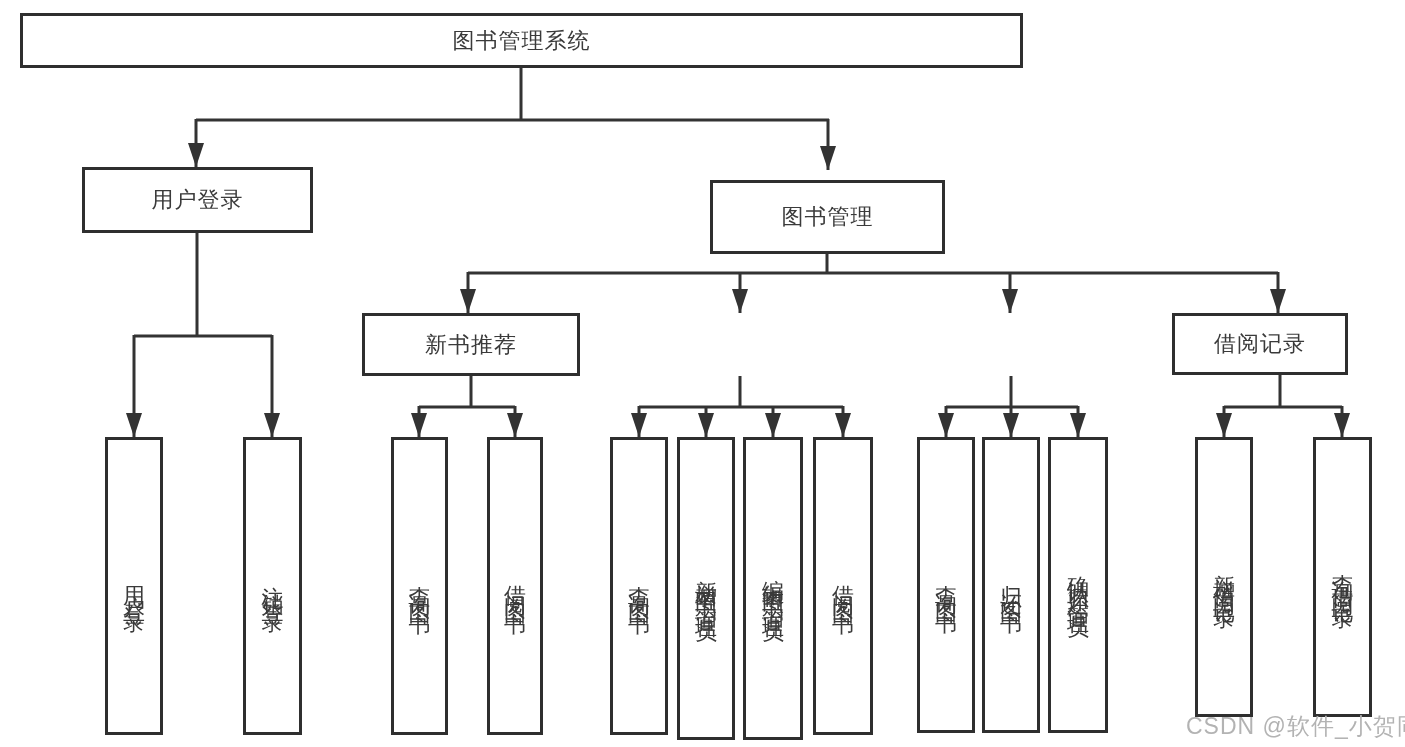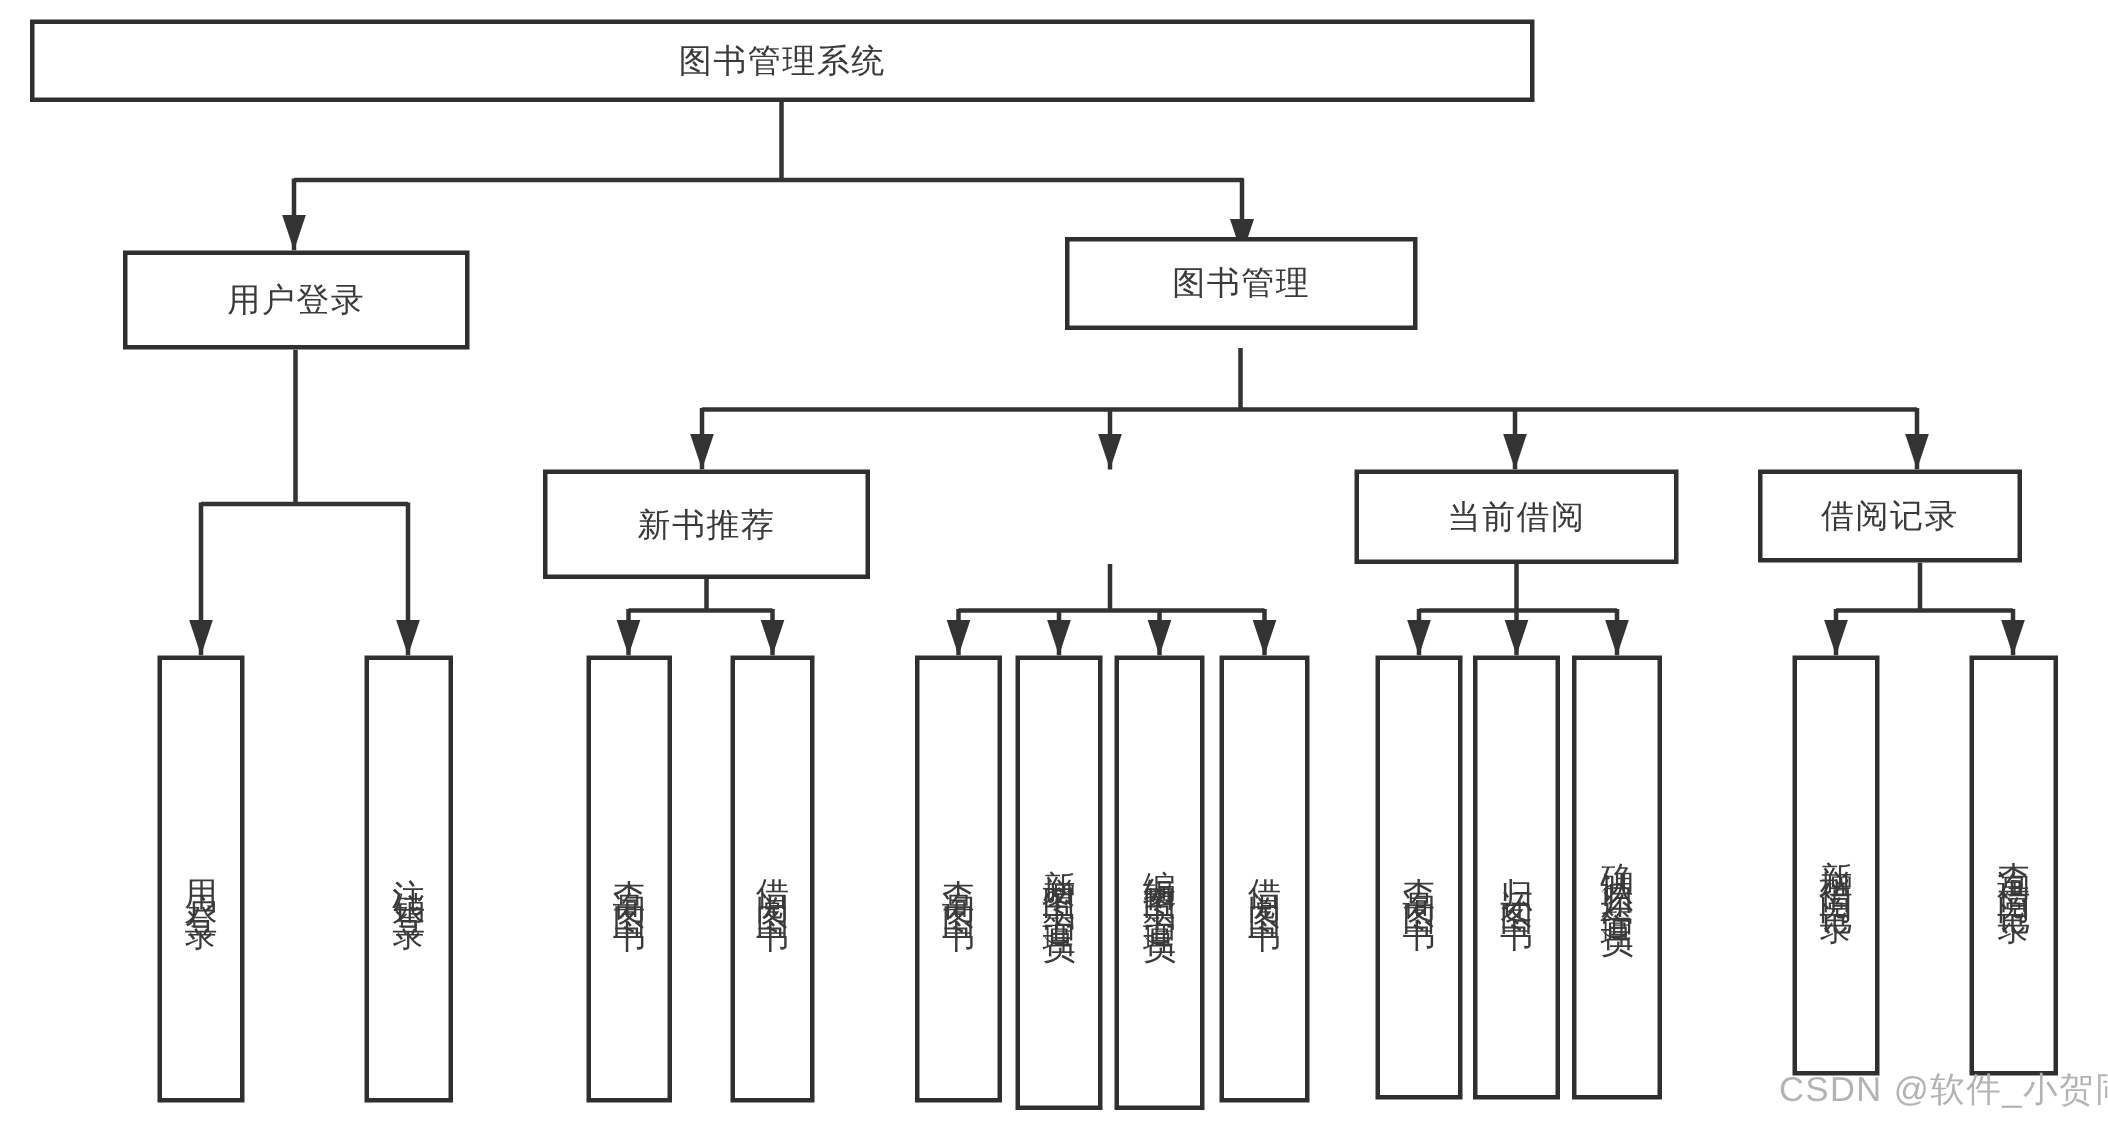--- a/index.html
+++ b/index.html
@@ -106,29 +106,26 @@
     <line class="wire" x1="1342" y1="406" x2="1342" y2="437" marker-end="url(#arrow)"></line>
   </svg>
 
   <div class="box hbox" style="left:20px;top:13px;width:1003px;height:55px">
     <span class="lbl">图书管理系统</span>
   </div>
 
   <div class="box hbox" style="left:82px;top:167px;width:231px;height:66px">
     <span class="lbl">用户登录</span>
   </div>
-  <div class="box hbox" style="left:710px;top:158px;width:235px;height:62px">
+  <div class="box hbox" style="left:710px;top:180px;width:235px;height:74px">
     <span class="lbl">图书管理</span>
   </div>
 
-  <div class="box hbox" style="left:362px;top:313px;width:218px;height:73px">
+  <div class="box hbox" style="left:362px;top:313px;width:218px;height:63px">
     <span class="lbl">新书推荐</span>
-  </div>
-  <div class="box hbox" style="left:903px;top:313px;width:216px;height:63px">
-    <span class="lbl">当前借阅</span>
   </div>
   <div class="box hbox" style="left:1172px;top:313px;width:176px;height:62px">
     <span class="lbl">借阅记录</span>
   </div>
 
   <div class="box vbox" style="left:105px;top:437px;width:58px;height:298px">
     <span class="lbl">用户登录</span>
   </div>
   <div class="box vbox" style="left:243px;top:437px;width:59px;height:298px">
     <span class="lbl">注销登录</span>

